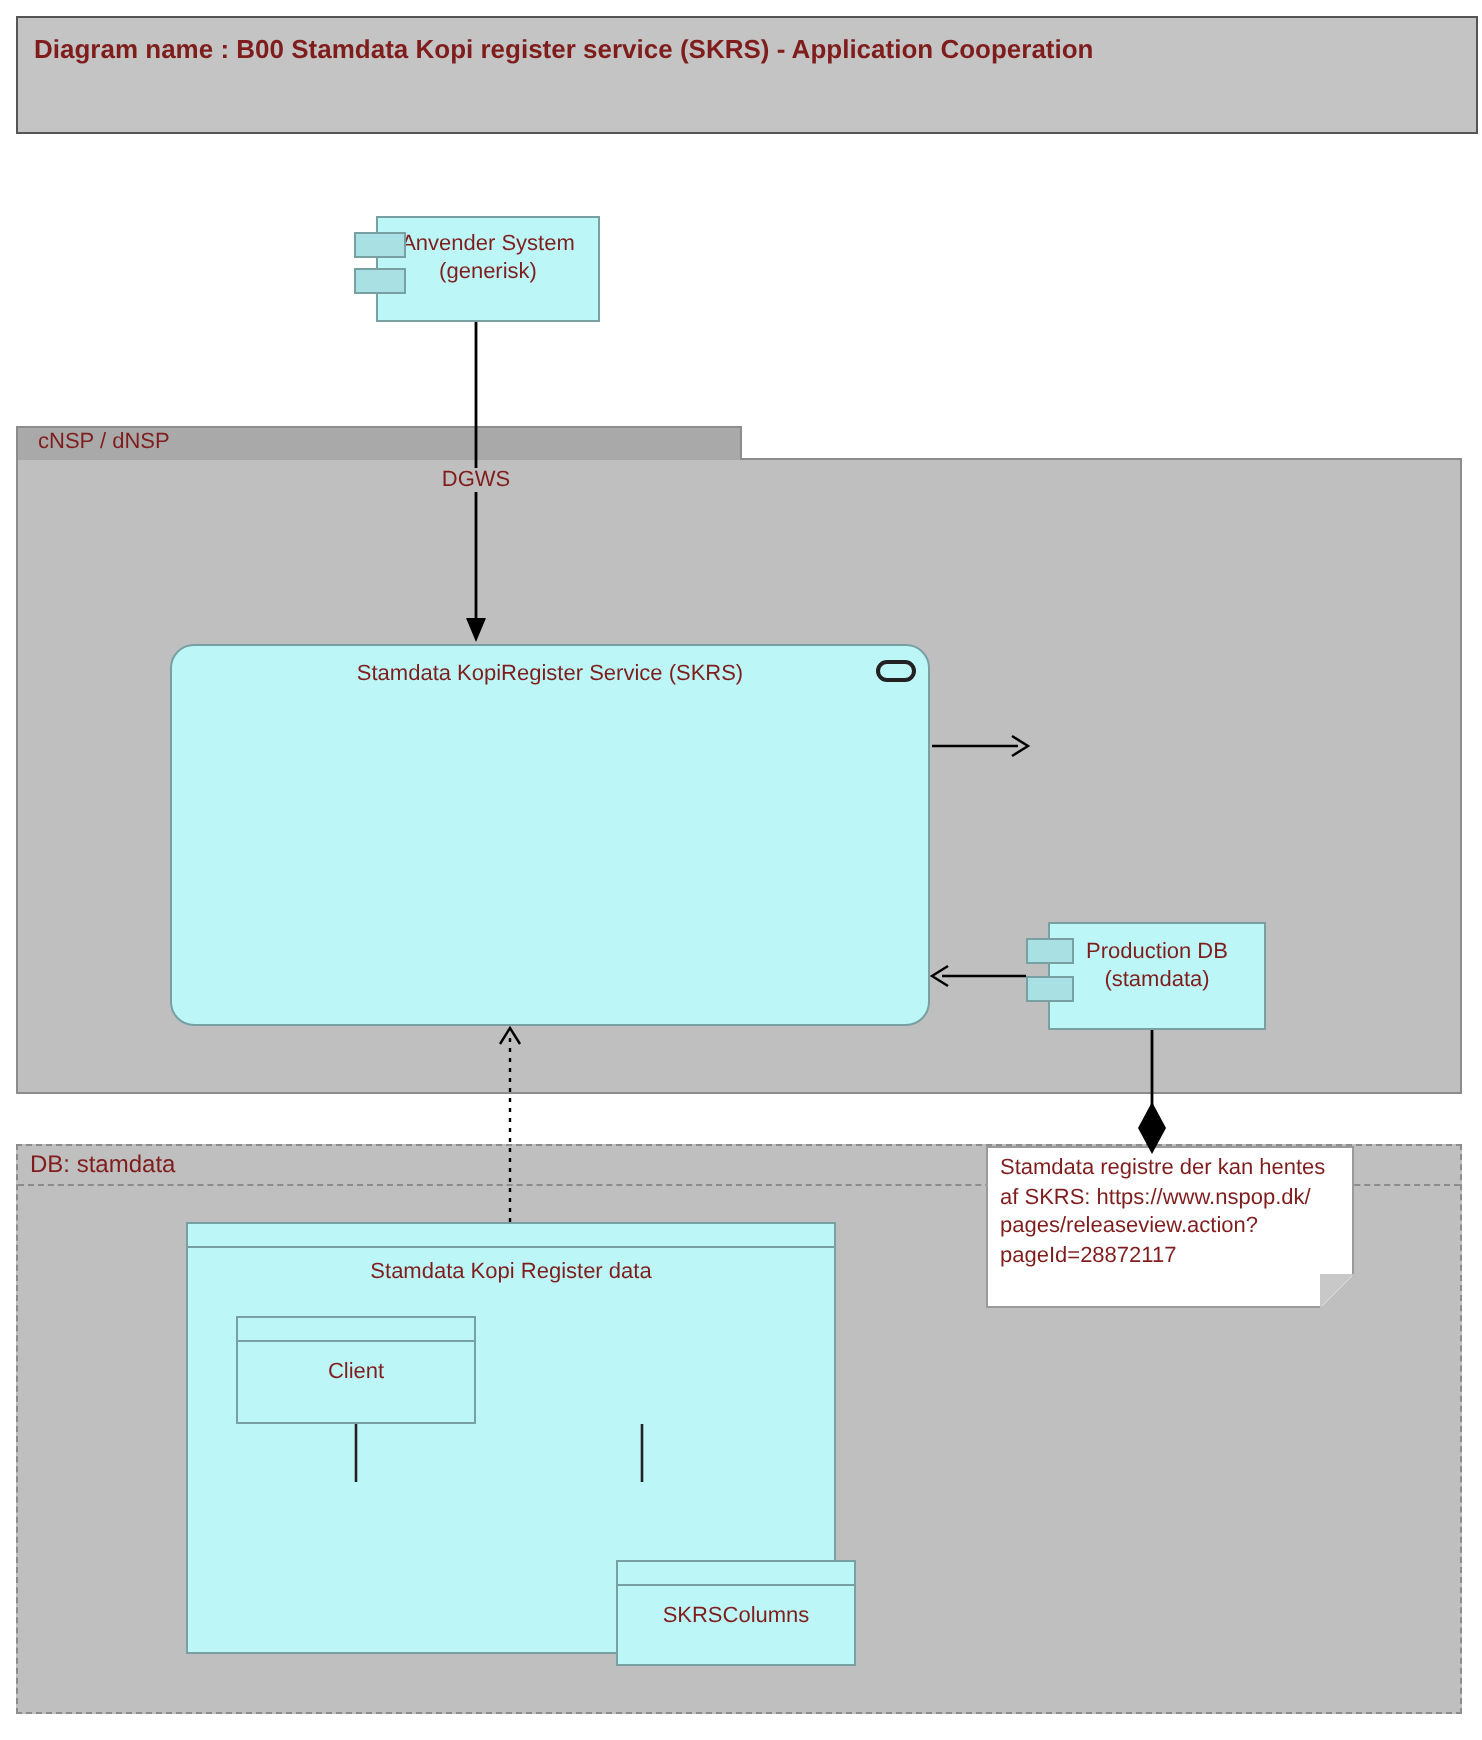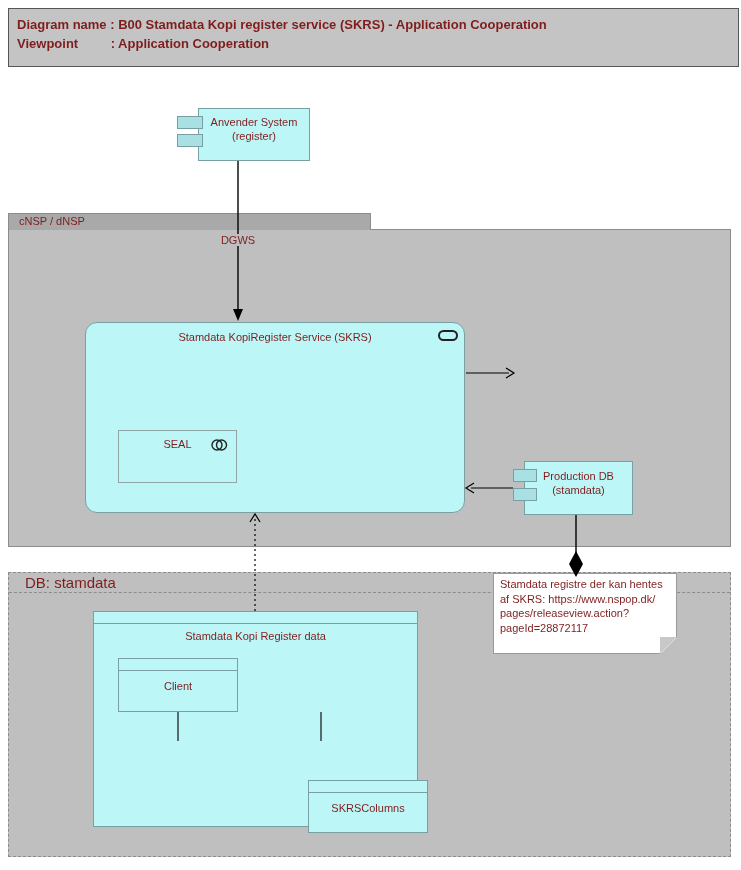--- a/index.html
+++ b/index.html
@@ -25,27 +25,27 @@
     background:#a9a9a9; border:1px solid #8c8c8c; border-bottom:none; box-sizing:border-box;
     font-size:11px; line-height:15px; padding-left:10px; z-index:2;
   }
   .db-body {
     position:absolute; left:8px; top:572px; width:723px; height:285px;
     background:#bfbfbf; border:1px dashed #8c8c8c; box-sizing:border-box; z-index:1;
   }
   .db-label-strip {
     position:absolute; left:9px; top:573px; width:721px; height:20px;
     border-bottom:1px dashed #8c8c8c; box-sizing:border-box;
-    font-size:15px; line-height:19px; padding-left:16px; z-index:2;
+    font-size:12px; line-height:19px; padding-left:6px; z-index:2;
   }
   
   .cyan { background:#bcf6f6; border:1px solid #78a0a3; box-sizing:border-box; position:absolute; z-index:10; }
   .comp-label { width:100%; text-align:center; font-size:11px; line-height:14px; }
   .port { position:absolute; width:26px; height:13px; background:#a9e0e4; border:1px solid #78a0a3; box-sizing:border-box; z-index:11; }
-  .anvender-main { left:198px; top:108px; width:112px; height:53px; padding-top:6px; }
+  .anvender-main { left:188px; top:108px; width:112px; height:53px; padding-top:6px; }
   .skrs-box { left:85px; top:322px; width:380px; height:191px; border-radius:12px; }
   .skrs-title { position:absolute; top:8px; width:100%; text-align:center; font-size:11px; }
   .service-icon { position:absolute; right:6px; top:7px; width:20px; height:11px; border:2px solid #222; border-radius:8px; box-sizing:border-box; background:transparent; }
   .seal-box { position:absolute; left:118px; top:430px; width:119px; height:53px; border:1px solid #8fa6a8; box-sizing:border-box; z-index:12; }
   .seal-label { position:absolute; top:7px; width:100%; text-align:center; font-size:11px; }
   .seal-icon { position:absolute; right:8px; top:7px; }
   .replicate-box { left:515px; top:357px; width:180px; height:32px; }
   .replicate-label { width:100%; text-align:center; font-size:11px; line-height:30px; }
   .interface-icon { position:absolute; right:4px; top:8px; }
   .proddb-main { left:524px; top:461px; width:109px; height:54px; padding-top:7px; }
@@ -75,54 +75,44 @@
   
   .overlay { position:absolute; left:0; top:0; z-index:50; pointer-events:none; }
 </style>
 </head>
 <body>
 
 <div id="canvas">
 
   <div class="title-box">
     <div>Diagram name : B00 Stamdata Kopi register service (SKRS) - Application Cooperation</div>
-    <div>Viewpoint         : Application Cooperation</div>
   </div>
 
   <div class="cnsp-body"></div>
   <div class="cnsp-tab">
     <span>cNSP / dNSP</span>
   </div>
 
   <div class="db-body"></div>
   <div class="db-label-strip">
     <span>DB: stamdata</span>
   </div>
 
   <div class="cyan anvender-main">
     <div class="comp-label">Anvender System</div>
-    <div class="comp-label">(register)</div>
+    <div class="comp-label">(generisk)</div>
   </div>
   <div class="port" style="left:177px; top:116px;"></div>
   <div class="port" style="left:177px; top:134px;"></div>
 
   <div class="cyan skrs-box">
     <div class="skrs-title">Stamdata KopiRegister Service (SKRS)</div>
     <div class="service-icon"></div>
   </div>
 
-  <div class="seal-box">
-    <div class="seal-label">SEAL</div>
-    <span class="seal-icon">
-      <svg width="17" height="14" viewBox="0 0 17 14">
-        <circle cx="6" cy="7" r="5" fill="none" stroke="#222" stroke-width="1.4"></circle>
-        <circle cx="10.5" cy="7" r="5" fill="none" stroke="#222" stroke-width="1.4"></circle>
-      </svg>
-    </span>
-  </div>
 
 
   <div class="cyan proddb-main">
     <div class="comp-label">Production DB</div>
     <div class="comp-label">(stamdata)</div>
   </div>
   <div class="port" style="left:513px; top:469px; width:24px;"></div>
   <div class="port" style="left:513px; top:488px; width:24px;"></div>
 
   <div class="cyan group-box">

